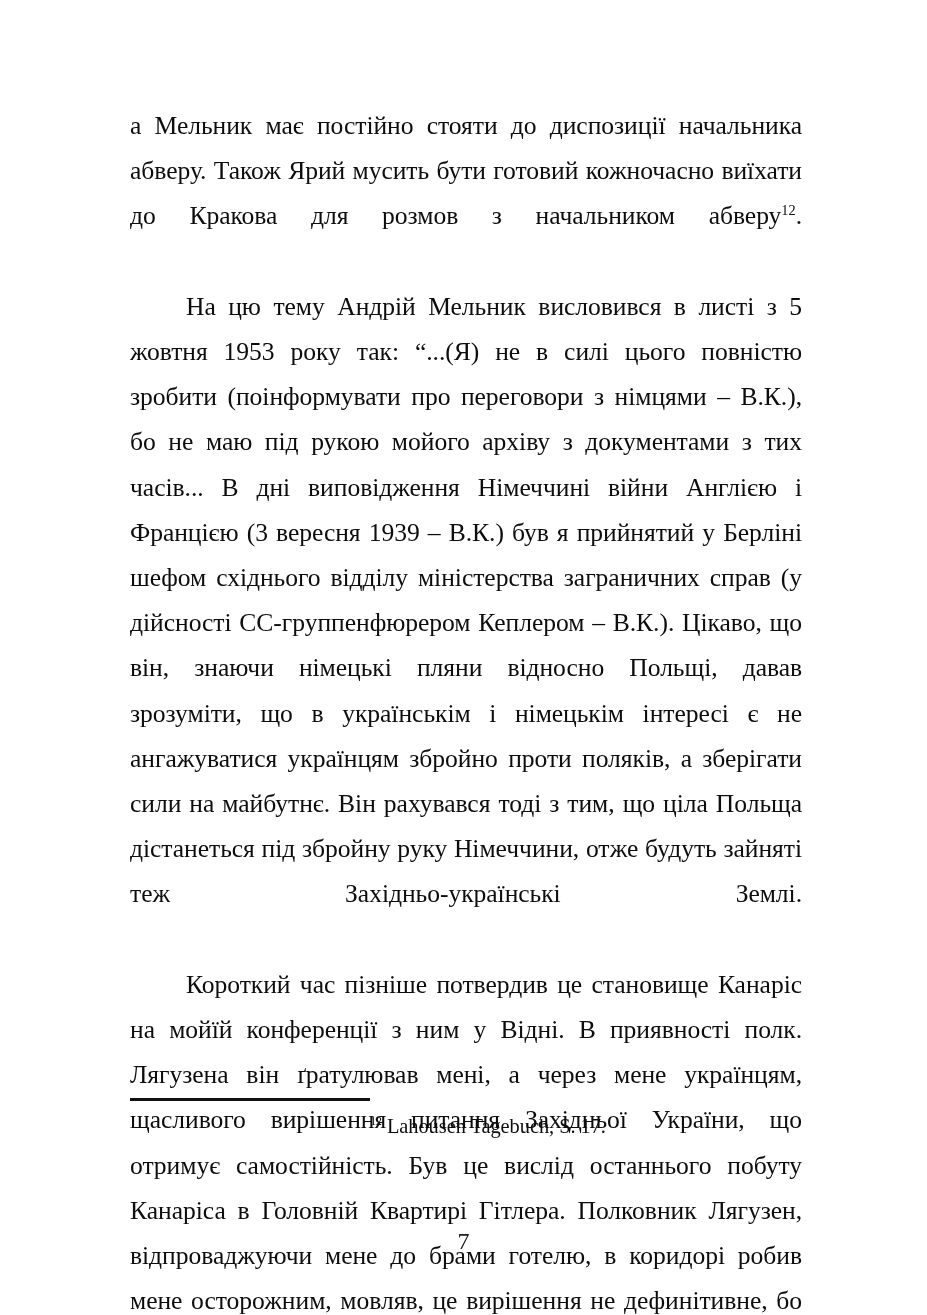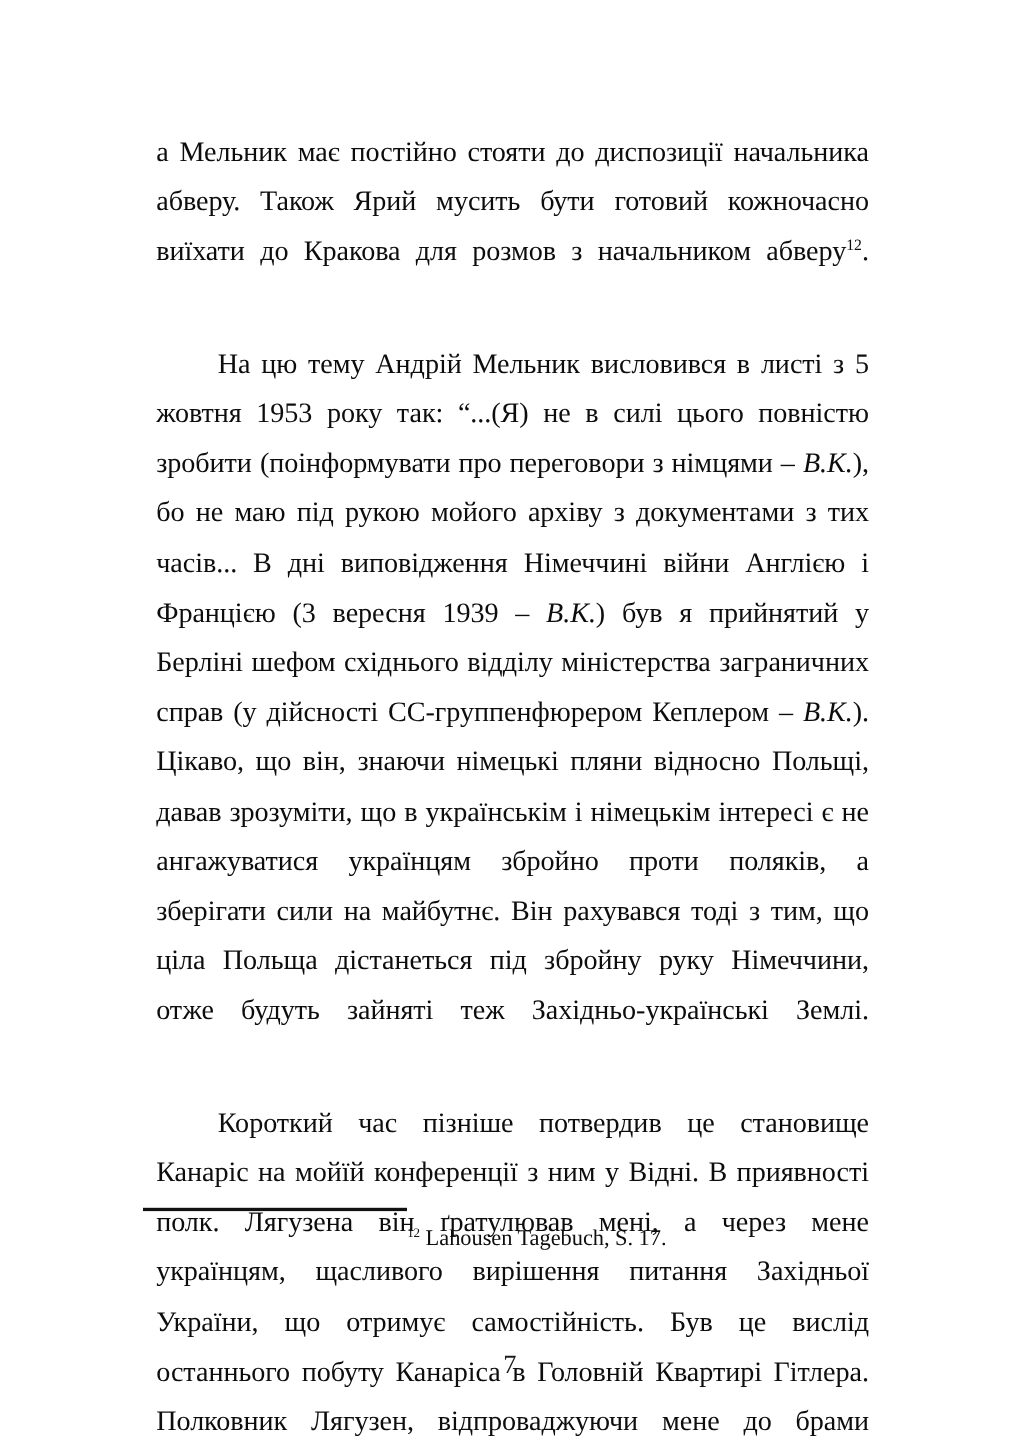--- a/index.html
+++ b/index.html
@@ -27,21 +27,21 @@
 
   
   .textblock {
     position: absolute;
     left: 130px;
     top: 103px;
     width: 672px;
   }
 
   .para {
-    margin: 12px;
+    margin: 0;
     text-align: justify;
     text-justify: inter-word;
     font-size: 25.6px;
     line-height: 45.2px;
     letter-spacing: -0.05px;
     word-spacing: 0.2px;
     -webkit-font-smoothing: none;
   }
   .para.cont {
     text-indent: 0;
@@ -50,21 +50,20 @@
     text-indent: 56px;
   }
   
   .para:after {
     content: "";
     display: inline-block;
     width: 100%;
   }
 
   .ital {
-    font-style: italic;
   }
 
   sup.fnmark {
     font-size: 0.56em;
     vertical-align: 0.62em;
     line-height: 0;
     letter-spacing: 0;
   }
 
   

